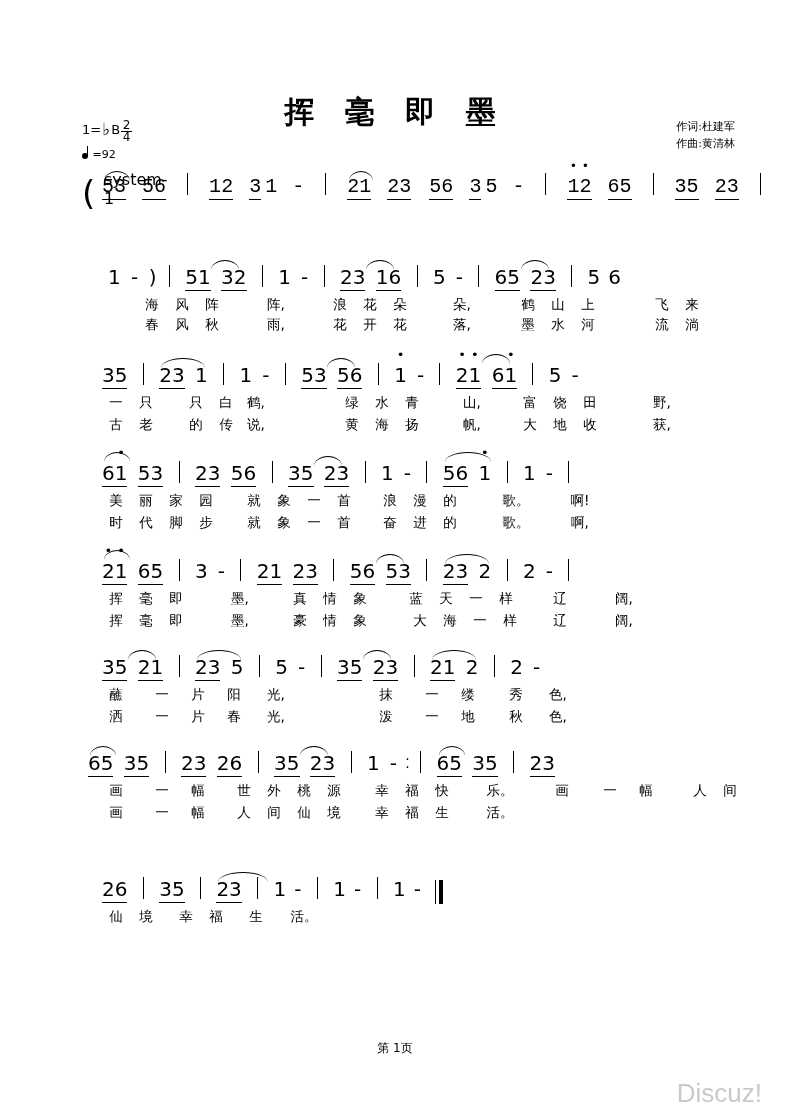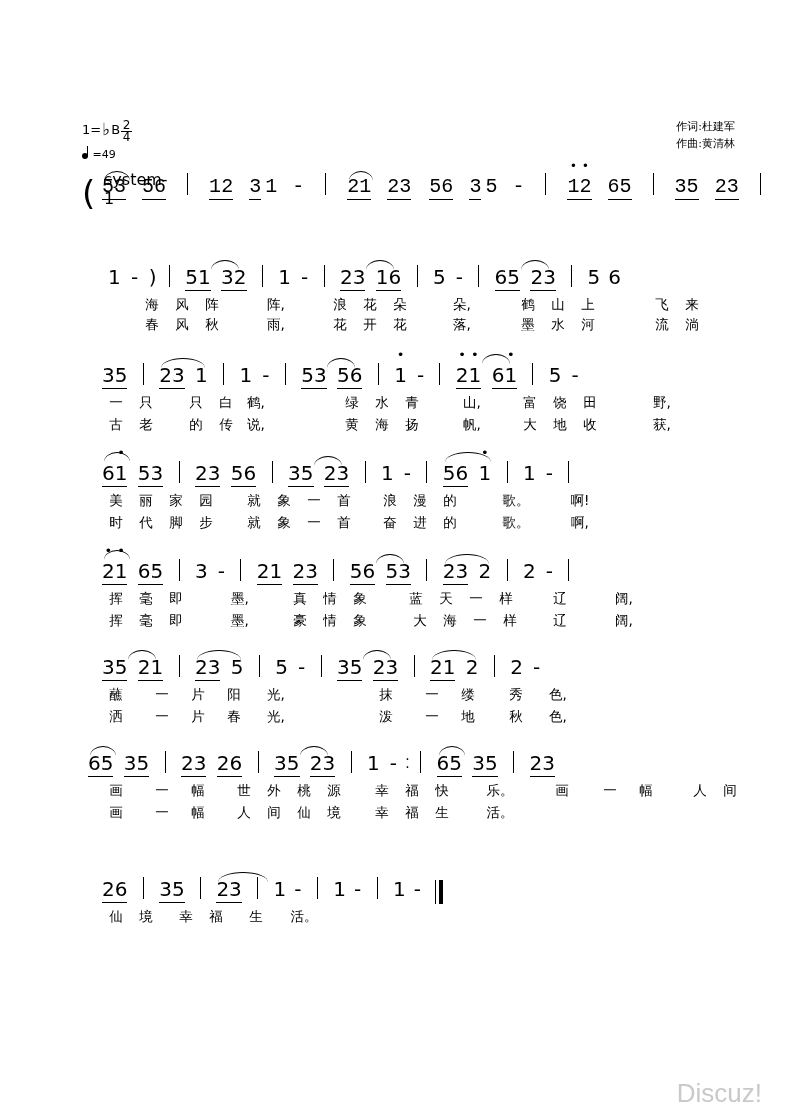--- a/index.html
+++ b/index.html
@@ -203,40 +203,41 @@
     position: absolute;
     font-size: 34px;
     line-height: 34px;
   }
 </style>
 </head>
 <body>
 
 <div class="page">
 
+  <div class="title">挥 毫 即 墨</div>
 
   <div class="credits">
     <div>作词:杜建军</div>
     <div>作曲:黄清林</div>
   </div>
 
   <div class="keyblock">
     <div class="kline">
       <span>1=</span>
       <span class="kflat">♭</span>
       <span>B</span>
       <span class="meter">
         <span class="num">2</span>
         <span style="border-top:1px solid #000; width:11px; display:block;"></span>
         <span>4</span>
       </span>
     </div>
     <div class="tempo">
       <span class="notehead"></span><span class="stem"></span>
-      <span>=49</span>
+      <span>=92</span>
     </div>
   </div>
 
   <div class="sys" style="top:170px;">
     <div class="paren" style="left:82px; top:6px;">(</div>
     <div class="notes" style="margin-left:102px;font-family:Liberation Mono, monospace;">
       <span class="seg">
         <span class="nt u1">5</span><span class="nt u1">3</span>
         <span class="nt u1" style="margin-left:4px;">5</span><span class="nt u1">6</span>
         <span class="slur" style="left:2px; top:-4px; width:26px;"></span>
@@ -701,15 +702,16 @@
     <div class="lyr">
       <span class="ly" style="left:116px;">仙</span>
         <span class="ly" style="left:146px;">境</span>
       <span class="ly" style="left:186px;">幸</span>
         <span class="ly" style="left:216px;">福</span>
       <span class="ly" style="left:256px;">生</span>
       <span class="ly" style="left:304px;">活。</span>
     </div>
   </div>
 
+  <div class="pagenum">第 1页</div>
   <div class="watermark">Discuz!</div>
 
 </div>
 
 </body></html>

